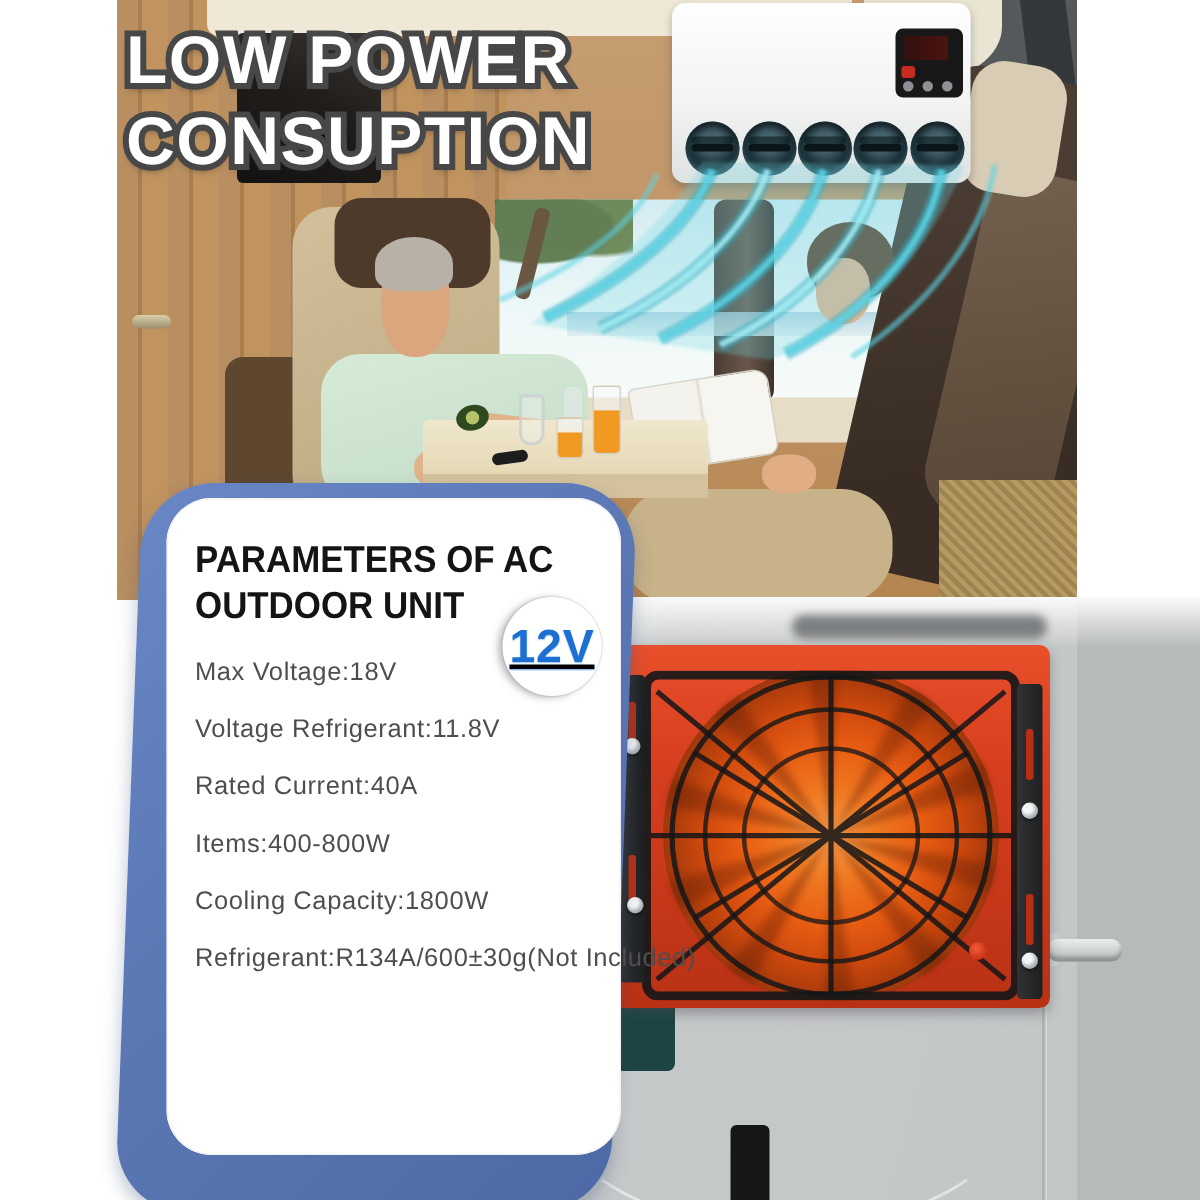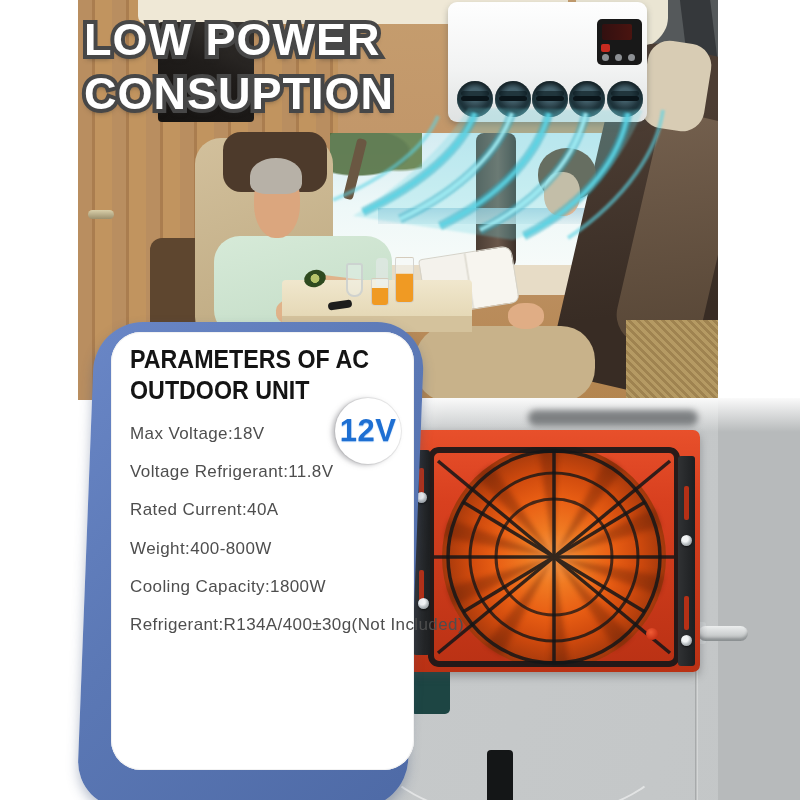--- a/index.html
+++ b/index.html
@@ -117,31 +117,31 @@
   .pipe { left:350px; top:228px; width:50px; height:15px; border-radius:8px;
     background:linear-gradient(180deg,#eceeee,#b5b9ba); box-shadow:inset 0 -3px 3px rgba(110,115,116,.6); }
   .pipe-joint { left:344px; top:224px; width:14px; height:22px; background:#cdd1d2; border-radius:3px; }
 
   
   .blue-panel { left:95px; top:322px; width:330px; height:486px; border-radius:48px;
     background:linear-gradient(135deg,#6986c6 0%,#5b78b5 45%,#4e6aa6 100%);
     transform:skewX(-2.2deg); transform-origin:top center;
     box-shadow:0 6px 12px rgba(60,80,120,.35); z-index:3; }
   .spec-card { left:111px; top:332px; width:303px; height:438px; border-radius:30px; background:#ffffff;
-    box-shadow:inset 0 0 0 1px #f2f2f2; z-index:4; padding:12px 14px 0 19px; }
+    box-shadow:inset 0 0 0 1px #f2f2f2; z-index:4; padding:26px 14px 0 19px; }
   .card-heading { color:#141414; font-weight:bold; font-size:25px; line-height:31px;
     transform:scaleX(.93); transform-origin:left; letter-spacing:0; white-space:nowrap; }
   .spec-list { list-style:none; margin-top:9px; }
   .spec-list li { height:38.2px; display:flex; align-items:center; color:#4e4e4e;
     font-size:17px; letter-spacing:.4px; white-space:nowrap; }
   .spec-list li:nth-child(8) { font-size:15px; letter-spacing:0; }
 
   .badge-12v { left:335px; top:398px; width:66px; height:66px; border-radius:50%; background:#ffffff;
     box-shadow:-3px 1px 5px rgba(120,120,125,.5), 0 0 0 1px #ededed; z-index:5;
-    display:flex; align-items:center; justify-content:center; }
+    display:flex; align-items:center; justify-content:center;text-decoration:underline; }
   .badge-12v span { font-size:31px; font-weight:bold; color:#1e6fd2;
     text-shadow:0 1px 1px rgba(125,177,239,.8); letter-spacing:.5px; }
 
   
   .hero-title { left:84px; top:14px; z-index:6; }
   .title-line { position:relative; height:54px; }
   .title-line span { position:absolute; left:0; top:0; font-size:45px; font-weight:bold;
     letter-spacing:1px; white-space:nowrap; }
   .title-stroke { color:#474747; -webkit-text-stroke:8px #474747;
     text-shadow:0 4px 5px rgba(35,35,35,.5); }
@@ -293,23 +293,23 @@
 
   <div class="abs blue-panel"></div>
 
   <div class="abs spec-card">
     <div class="card-heading">PARAMETERS OF AC</div>
     <div class="card-heading">OUTDOOR UNIT</div>
     <ul class="spec-list">
       <li>Max Voltage:18V</li>
       <li>Voltage Refrigerant:11.8V</li>
       <li>Rated Current:40A</li>
-      <li>Weight:400-800W</li>
+      <li>Items:400-800W</li>
       <li>Cooling Capacity:1800W</li>
-      <li>Refrigerant:R134A/400±30g(Not Included)</li>
+      <li>Refrigerant:R134A/600±30g(Not Included)</li>
     </ul>
   </div>
 
   <div class="abs badge-12v">
     <span>12V</span>
   </div>
 
   <div class="abs hero-title">
     <div class="title-line">
       <span class="title-stroke">LOW POWER</span>

